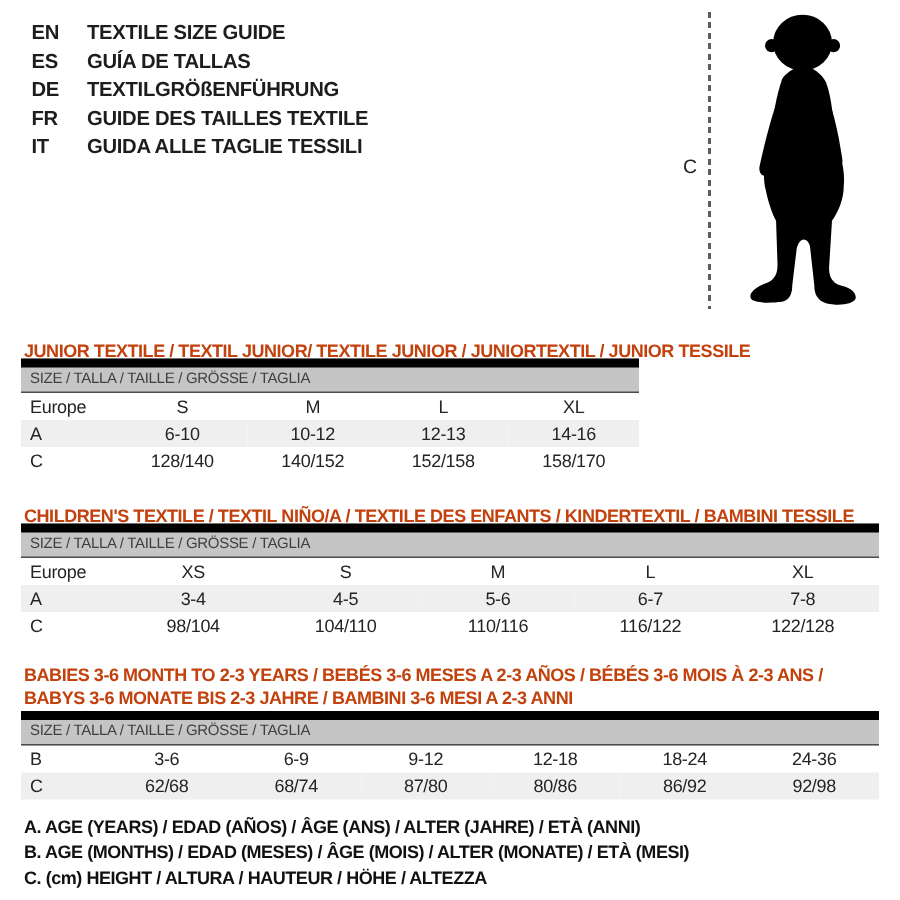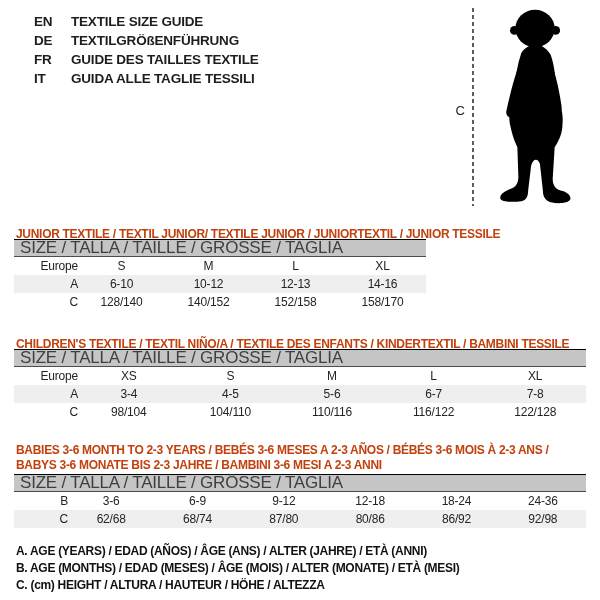--- a/index.html
+++ b/index.html
@@ -2,21 +2,21 @@
 <html><head>
 <meta charset="utf-8">
 <style>
   html,body{margin:0;padding:0;}
   body{font-family:"Liberation Sans", sans-serif; background:#888;}
   .sheet{
     position:relative; width:600px; height:600px; background:#ffffff;
     overflow:hidden; letter-spacing:-0.2px; color:#1d1d1d;
   }
   
-  .langs{position:absolute; left:34px; top:12px;}
+  .langs{position:absolute; left:21px; top:12px;}
   .lang-row{display:flex; line-height:19px; font-size:13.5px; font-weight:700;}
   .lang-code{width:37px; flex:0 0 37px;}
   .lang-label{white-space:nowrap;}
   
   .measure-line{
     position:absolute; left:472px; top:8px; width:2px; height:198px;
     background-image:repeating-linear-gradient(to bottom,#5c5c5c 0 4px,transparent 4px 7px);
   }
   .figure-label{position:absolute; left:452px; top:103px; width:16px; text-align:center;
     font-size:13px; font-weight:400; color:#222;}
@@ -24,43 +24,47 @@
   
   .sec-title{position:absolute; font-size:12px; font-weight:700; letter-spacing:-0.3px; line-height:15px; color:#c2410c;}
   .t1-title{left:16px; top:217px; width:565px;}
   .t2-title{left:16px; top:327px; width:565px;}
   .t3-title{left:16px; top:433px; width:570px;}
   .tablebox{position:absolute;}
   .t1-box{left:14px; top:239px; width:412px;}
   .t2-box{left:14px; top:349px; width:572px;}
   .t3-box{left:14px; top:474px; width:572px;}
   .bar{
-    background:#c5c5c5; border-top:1px solid #000000; border-bottom:1px solid #4c4c4c;
+    background:#c5c5c5; border-top:6px solid #000000; border-bottom:1px solid #4c4c4c;
     height:16px; line-height:16px; padding-left:6px;
-    font-size:17px; color:#3f3f3f; letter-spacing:-0.2px;
+    font-size:10px; color:#3f3f3f; letter-spacing:-0.2px;
   }
   table{border-collapse:collapse; table-layout:fixed; width:100%;}
   td{font-size:12px; color:#242424; height:18px; text-align:center; padding:0; vertical-align:middle;}
-  td.rowlabel{text-align:right; padding-left:6px;}
+  td.rowlabel{text-align:left; padding-left:6px;}
   .t1-box td.rowlabel, .t2-box td.rowlabel{width:58px;}
   .t3-box td.rowlabel{width:48px;}
   tbody tr:nth-child(even){background:#efefef;}
   
   .footnotes{position:absolute; left:16px; top:543px; width:570px;}
   .footnote{font-size:12px; font-weight:700; line-height:17px; letter-spacing:-0.3px; color:#111;}
 </style>
 </head>
 <body>
 
 <div class="sheet">
 
   <div class="langs">
       <div class="lang-row">
         <span class="lang-code">EN</span>
         <span class="lang-label">TEXTILE SIZE GUIDE</span>
+      </div>
+      <div class="lang-row">
+        <span class="lang-code">ES</span>
+        <span class="lang-label">GUÍA DE TALLAS</span>
       </div>
       <div class="lang-row">
         <span class="lang-code">DE</span>
         <span class="lang-label">TEXTILGRÖßENFÜHRUNG</span>
       </div>
       <div class="lang-row">
         <span class="lang-code">FR</span>
         <span class="lang-label">GUIDE DES TAILLES TEXTILE</span>
       </div>
       <div class="lang-row">

